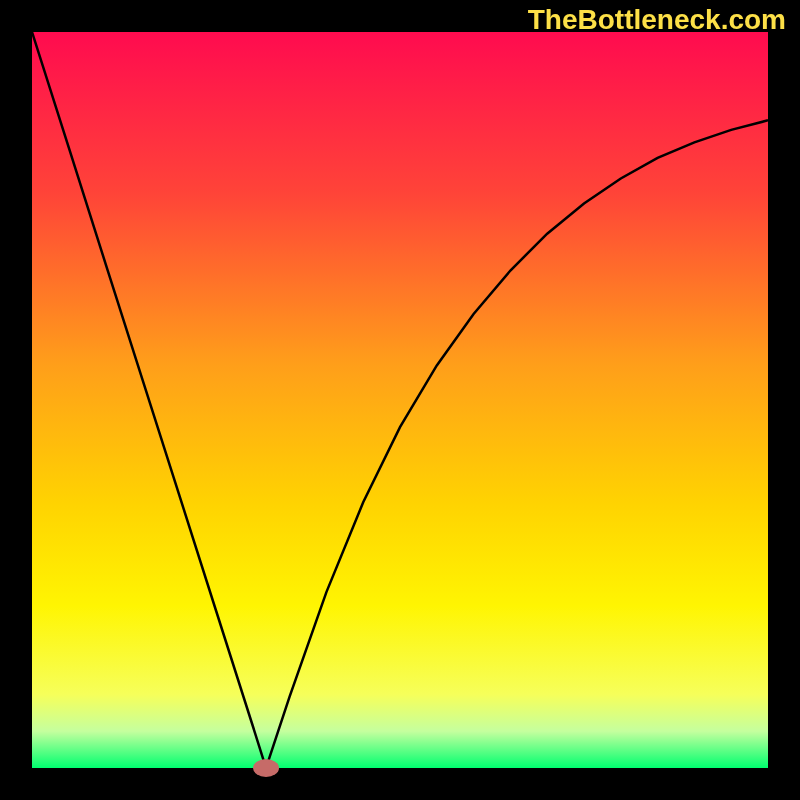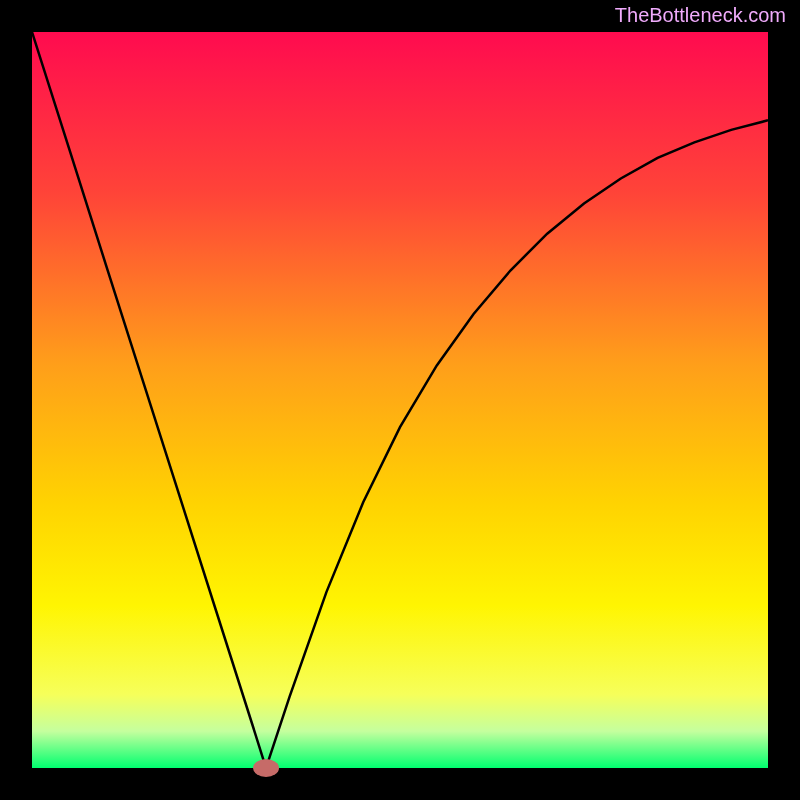--- a/index.html
+++ b/index.html
@@ -9,23 +9,23 @@
     height: 800px;
     background: #000;
     font-family: Arial, sans-serif;
     position: relative;
     overflow: hidden;
   }
   .watermark {
     position: absolute;
     top: 4px;
     right: 14px;
-    color: #f0abfc;
-    font-size: 20px;
-    font-weight: 400;
+    color: #fde047;
+    font-size: 28px;
+    font-weight: 700;
     z-index: 10;
   }
   .plot-area {
     position: absolute;
     left: 32px;
     top: 32px;
     width: 736px;
     height: 736px;
   }
   .gradient-bg {

